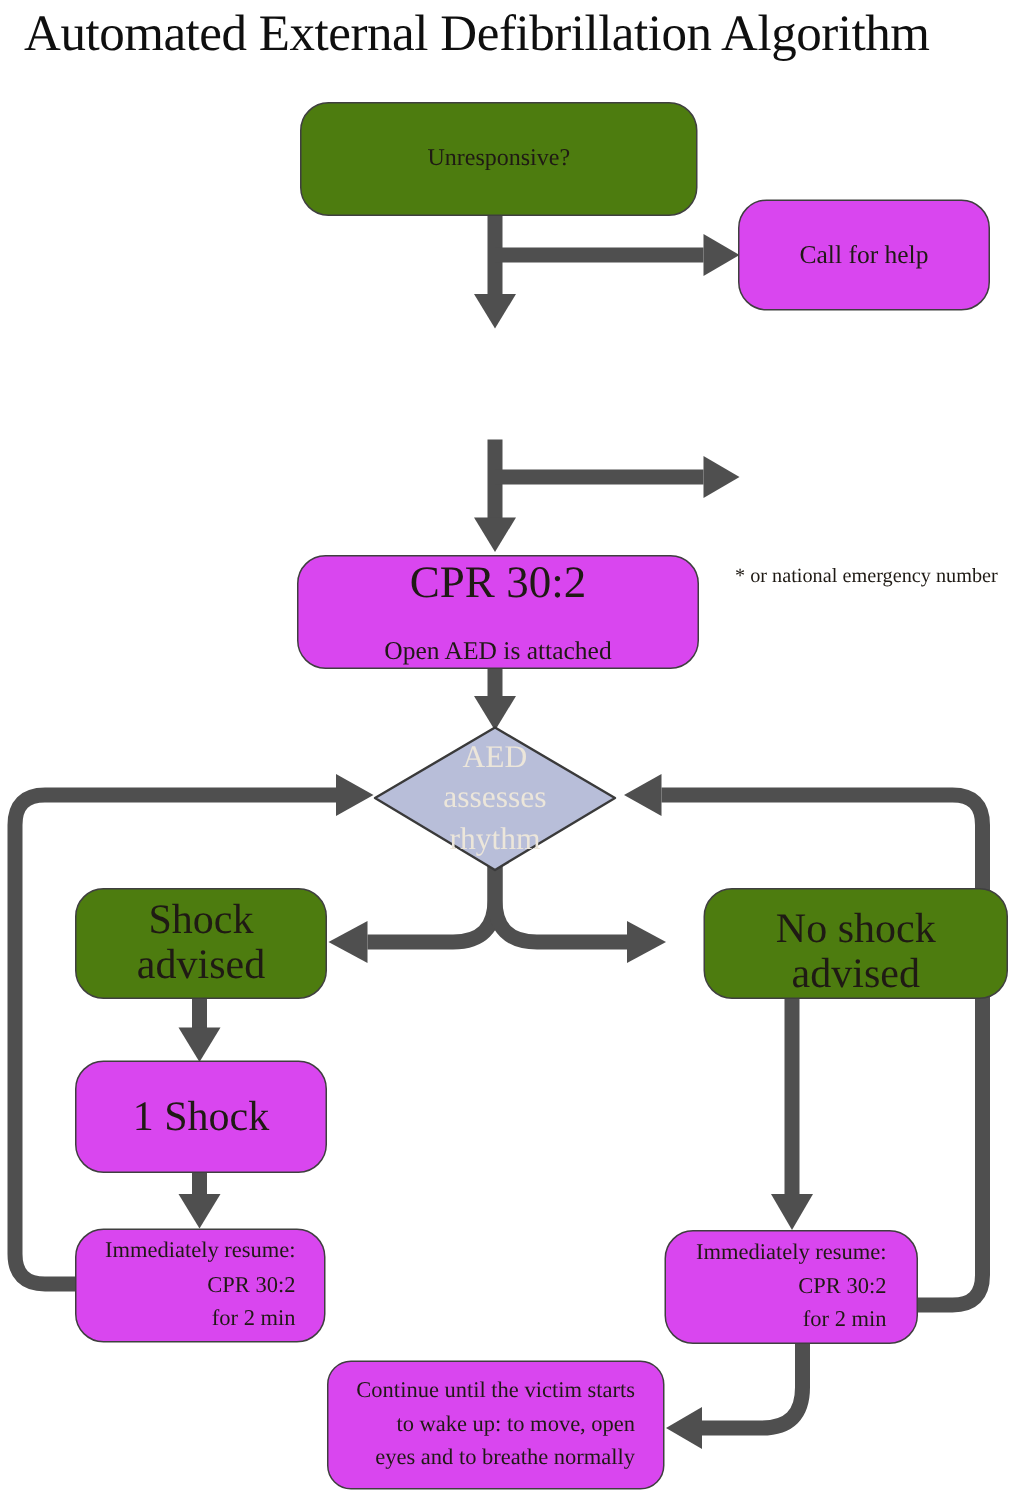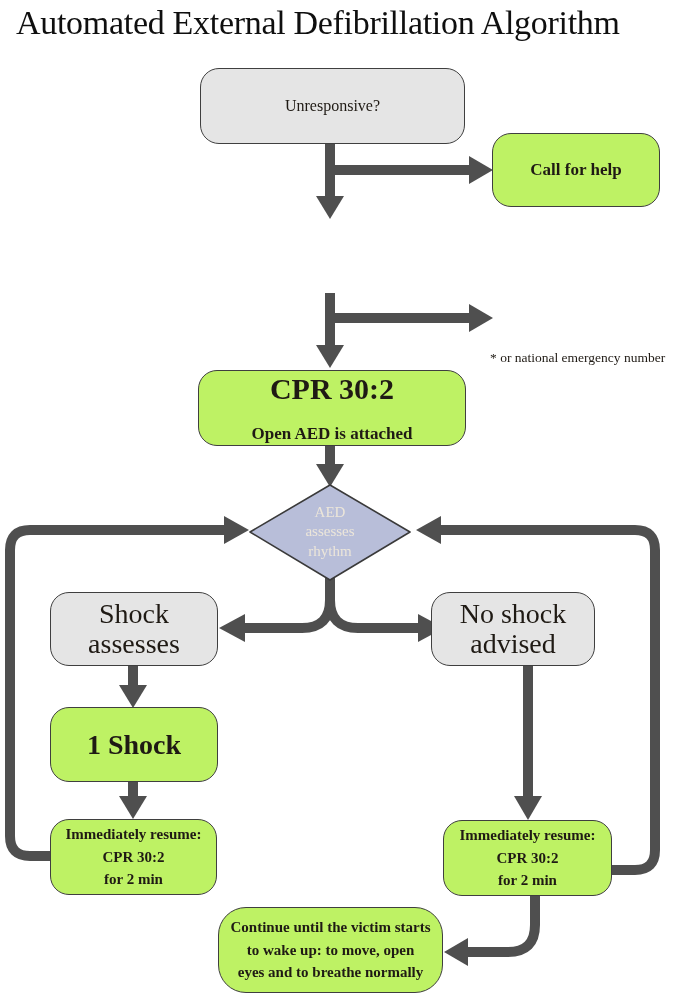--- a/index.html
+++ b/index.html
@@ -16,35 +16,35 @@
   svg.connectors { position:absolute; left:0; top:0; z-index:1; }
   svg.connectors path { fill:none; stroke:#4f4f4f; stroke-width:10; }
   svg.connectors polygon.head { fill:#4f4f4f; stroke:none; }
   svg.connectors polygon.diamond { fill:#b8bed9; stroke:#3a3a3a; stroke-width:1.6; stroke-linejoin:round; }
   .node {
     position:absolute; z-index:2;
     display:flex; align-items:center; justify-content:center;
     text-align:center; border:1.5px solid #3f3f3f; border-radius:19px;
     color:#1f1a14; white-space:pre-line;
   }
-  .decision { background:#e5e5e5; }
-  .action   { background:#bef264;font-weight:bold; }
-  .fs15 { font-size:15px; line-height:1.5; }
+  .decision { background:#4d7c0f; }
+  .action   { background:#d946ef; }
+  .fs15 { font-size:15px; line-height:1.5;text-align:right; }
   .fs16 { font-size:16px; line-height:1.45; }
   .fs17 { font-size:17px; line-height:1.4; }
   .big  { font-size:28px; line-height:1.07; }
   .cpr-heading { font-size:30px; line-height:1.15; }
   .cpr-sub { font-size:17px; line-height:1.1; }
   .diamond-label {
     position:absolute; left:250px; top:490px; width:160px; height:84px; z-index:2;
     display:flex; align-items:center; justify-content:center; text-align:center;
-    font-size:15px; line-height:1.3; color:#ece6da; white-space:pre-line;
+    font-size:21px; line-height:1.3; color:#ece6da; white-space:pre-line;
   }
   .footnote {
-    position:absolute; left:490px; top:350px; z-index:2;
+    position:absolute; left:490px; top:376px; z-index:2;
     font-size:13.5px; color:#1f1a14; white-space:nowrap;
   }
 </style>
 </head>
 <body>
 
 <div class="canvas">
 
   <h1 class="title">Automated External Defibrillation Algorithm</h1>
 
@@ -130,43 +130,43 @@
       <div class="cpr-sub">Open AED is attached</div>
     </div>
   </div>
 
   <div class="diamond-label">AED
 assesses
 rhythm</div>
 
   <div class="node decision big" style="left:50px; top:592px; width:168px; height:74px;">
     <span>Shock
-assesses</span>
+advised</span>
   </div>
 
-  <div class="node decision big" style="left:431px; top:592px; width:164px; height:74px;">
+  <div class="node decision big" style="left:469px; top:592px; width:203px; height:74px;align-items:flex-end;">
     <span>No shock
 advised</span>
   </div>
 
   <div class="node action big" style="left:50px; top:707px; width:168px; height:75px;">
     <span>1 Shock</span>
   </div>
 
   <div class="node action fs15" style="left:50px; top:819px; width:167px; height:76px;">
     <span>Immediately resume:
 CPR 30:2
 for 2 min</span>
   </div>
 
   <div class="node action fs15" style="left:443px; top:820px; width:169px; height:76px;">
     <span>Immediately resume:
 CPR 30:2
 for 2 min</span>
   </div>
 
-  <div class="node action fs15" style="left:218px; top:907px; width:225px; height:86px; border-radius:28px;">
+  <div class="node action fs15" style="left:218px; top:907px; width:225px; height:86px; border-radius:16px;">
     <span>Continue until the victim starts
 to wake up: to move, open
 eyes and to breathe normally</span>
   </div>
 
 </div>
 
 </body></html>

